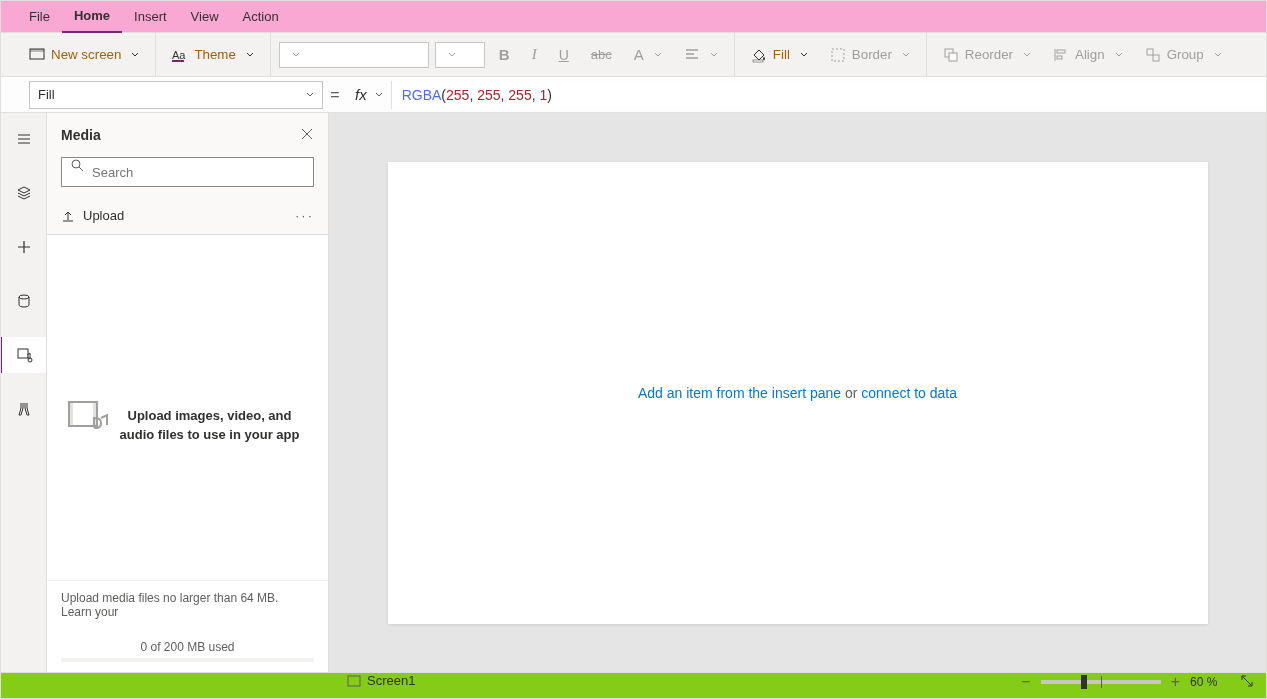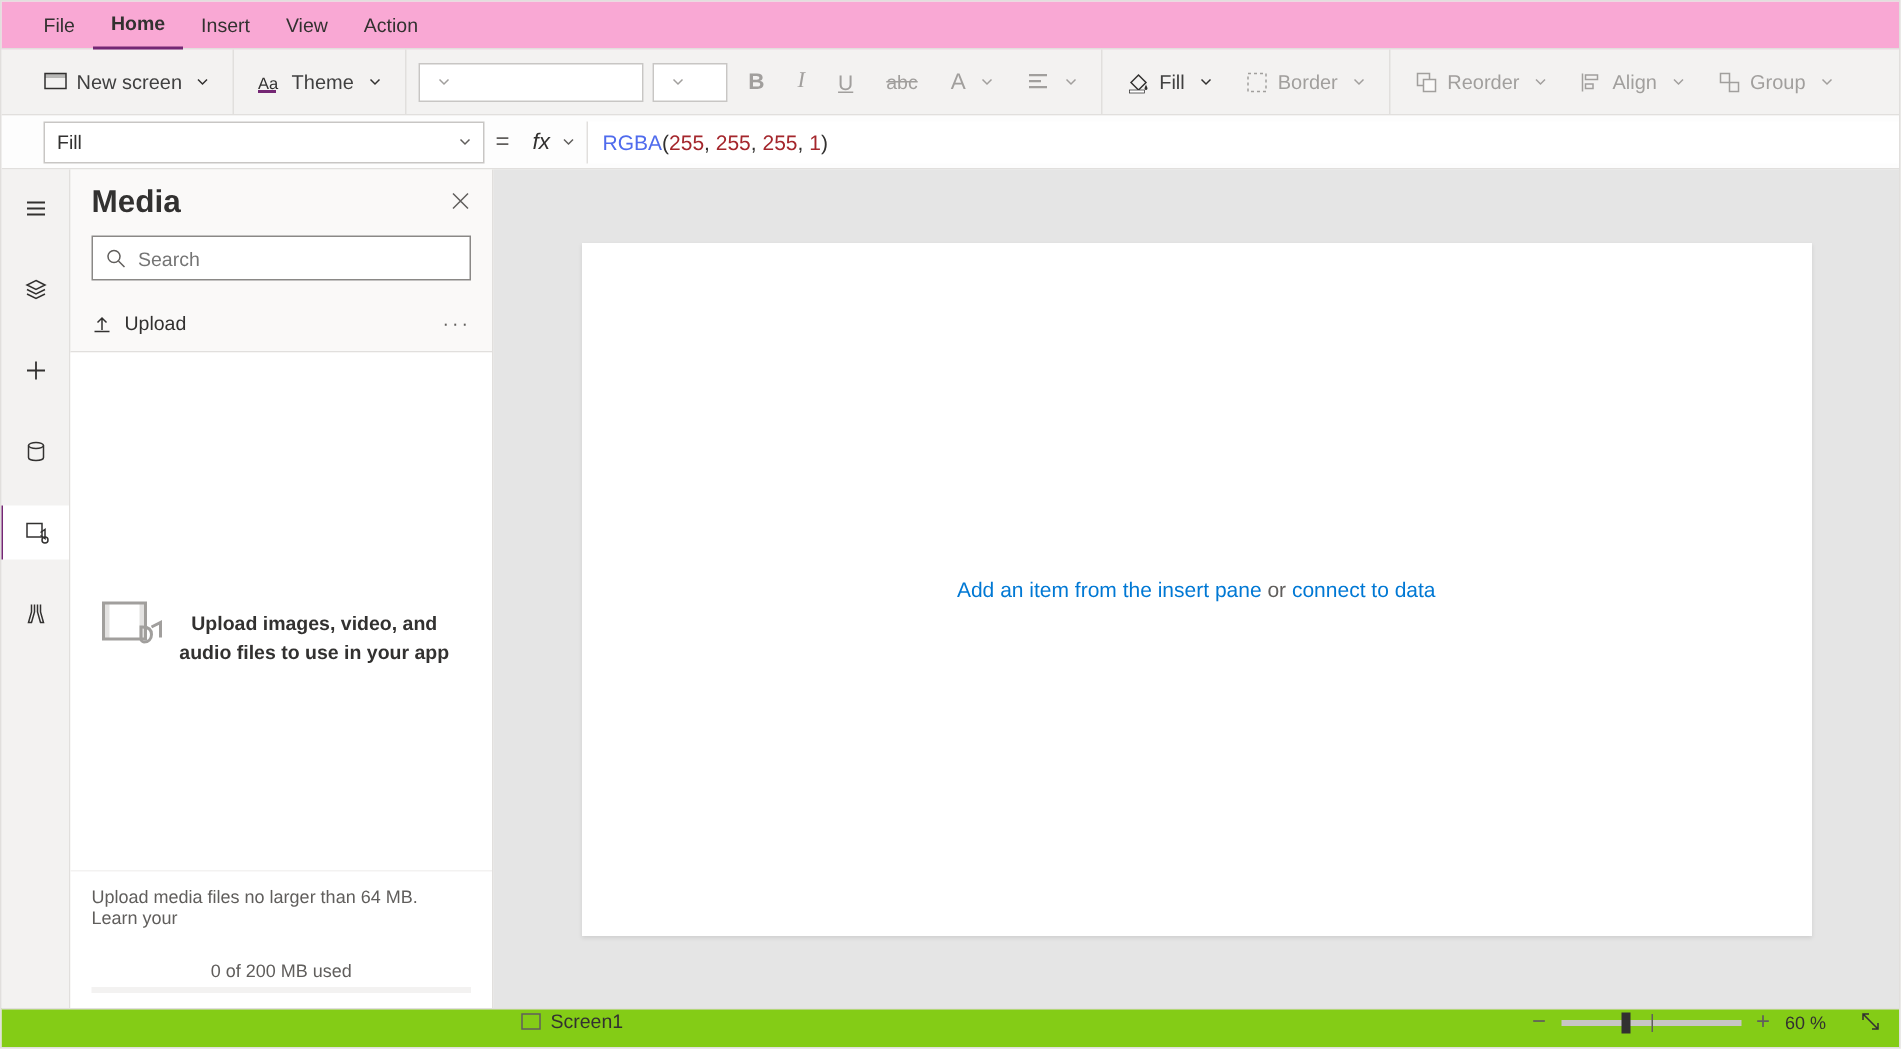--- a/index.html
+++ b/index.html
@@ -8,21 +8,21 @@
 
 .menubar { height: 32px; display: flex; align-items: center; padding: 12px 16px; background: #f9a8d4; border-bottom: 1px solid #e1dfdd; }
 .menubar-item { padding: 0 12px; height: 32px; display: flex; align-items: center; cursor: pointer; color: #323130; }
 .menubar-item.active { font-weight: 600; border-bottom: 2px solid #742774; padding-bottom: 0; }
 .menubar-item:first-child { padding-left: 12px; }
 
 
 .ribbon { height: 44px; display: flex; align-items: center; padding: 0 12px; background: #f3f2f1; border-bottom: 1px solid #e1dfdd; gap: 0; }
 .ribbon-group { display: flex; align-items: center; height: 100%; padding: 0 8px; border-right: 1px solid #e1dfdd; gap: 6px; }
 .ribbon-group:last-child { border-right: none; }
-.ribbon-btn { display: inline-flex; align-items: center; gap: 6px; height: 28px; padding: 0 8px; background: transparent; border: none; cursor: pointer; color: #404040; }
+.ribbon-btn { display: inline-flex; align-items: center; gap: 6px; height: 28px; padding: 0 8px; background: transparent; border: none; cursor: pointer; color: #a16207; }
 .ribbon-btn.disabled { color: #a19f9d; cursor: default; }
 .ribbon-dropdown { display: inline-flex; align-items: center; height: 26px; border: 1px solid #c8c6c4; background: #fff; padding: 0 4px 0 8px; min-width: 50px; }
 .ribbon-dropdown.long { min-width: 150px; }
 .chevron { width: 8px; height: 8px; margin-left: 4px; }
 .icon16 { width: 16px; height: 16px; display: inline-block; }
 
 
 .formulabar-row { height: 36px; display: flex; align-items: center; background: #fdfdfd; border-bottom: 1px solid #e1dfdd; }
 .prop-dropdown { width: 294px; height: 28px; border: 1px solid #c8c6c4; margin: 0 0 0 28px; display: flex; align-items: center; padding: 0 8px; background: #fff; justify-content: space-between; }
 .eq-sign { width: 24px; text-align: center; color: #605e5c; font-size: 16px;}
@@ -32,23 +32,23 @@
 .tok-num { color: #a4262c; }
 .tok-paren { color: #323130; }
 
 
 .main { display: flex; height: calc(699px - 32px - 44px - 36px - 26px - 2px); }
 .leftrail { width: 46px; background: #f3f2f1; border-right: 1px solid #e1dfdd; display: flex; flex-direction: column; align-items: center; padding-top: 8px; gap: 18px; }
 .rail-btn { width: 46px; height: 36px; display: flex; align-items: center; justify-content: center; cursor: pointer; }
 .rail-btn.active { background: #fff; border-left: 2px solid #742774; margin-left:-1px; padding-left:1px;}
 .panel { width: 282px; background: #faf9f8; border-right: 1px solid #e1dfdd; display: flex; flex-direction: column; }
 .panel-header { height: 44px; display: flex; align-items: center; justify-content: space-between; padding: 0 14px; }
-.panel-title { font-size: 21px; font-weight: 600; }
+.panel-title { font-size: 14px; font-weight: 600; }
 .panel-search { margin: 0 14px 10px 14px; }
-.panel-search-box { height: 30px; border: 1px solid #8a8886; display: flex; align-items: center; padding: 0 8px; gap: 8px; background: #fff; }
+.panel-search-box { height: 30px; border: 1px solid #8a8886; display: flex; padding: 0 8px; gap: 8px; background: #fff; }
 .panel-search-box input { border: none; outline: none; flex: 1; font-size: 13px; background: transparent; }
 .panel-upload-row { height: 38px; display: flex; align-items: center; justify-content: space-between; padding: 0 14px; border-bottom: 1px solid #e1dfdd; }
 .panel-upload-btn { display:flex; align-items:center; gap:8px; cursor:pointer;}
 .panel-body { flex: 1; display: flex; flex-direction: row; align-items: center; padding: 30px 20px 10px 20px; text-align: center; background:#fff;}
 .panel-body-text { font-weight: 600; color: #323130; margin-top: 16px; line-height:1.4;}
 .panel-footer { padding: 10px 14px; font-size: 12px; color: #605e5c; background:#fff; border-top:1px solid #f3f2f1;}
 .panel-footer a { color: #605e5c; text-decoration: none; }
 .panel-footer .usage { text-align: center; margin-top: 21px; font-size: 12px; }
 .panel-footer .progress { height:4px; background:#f3f2f1; margin-top:4px;}
 

